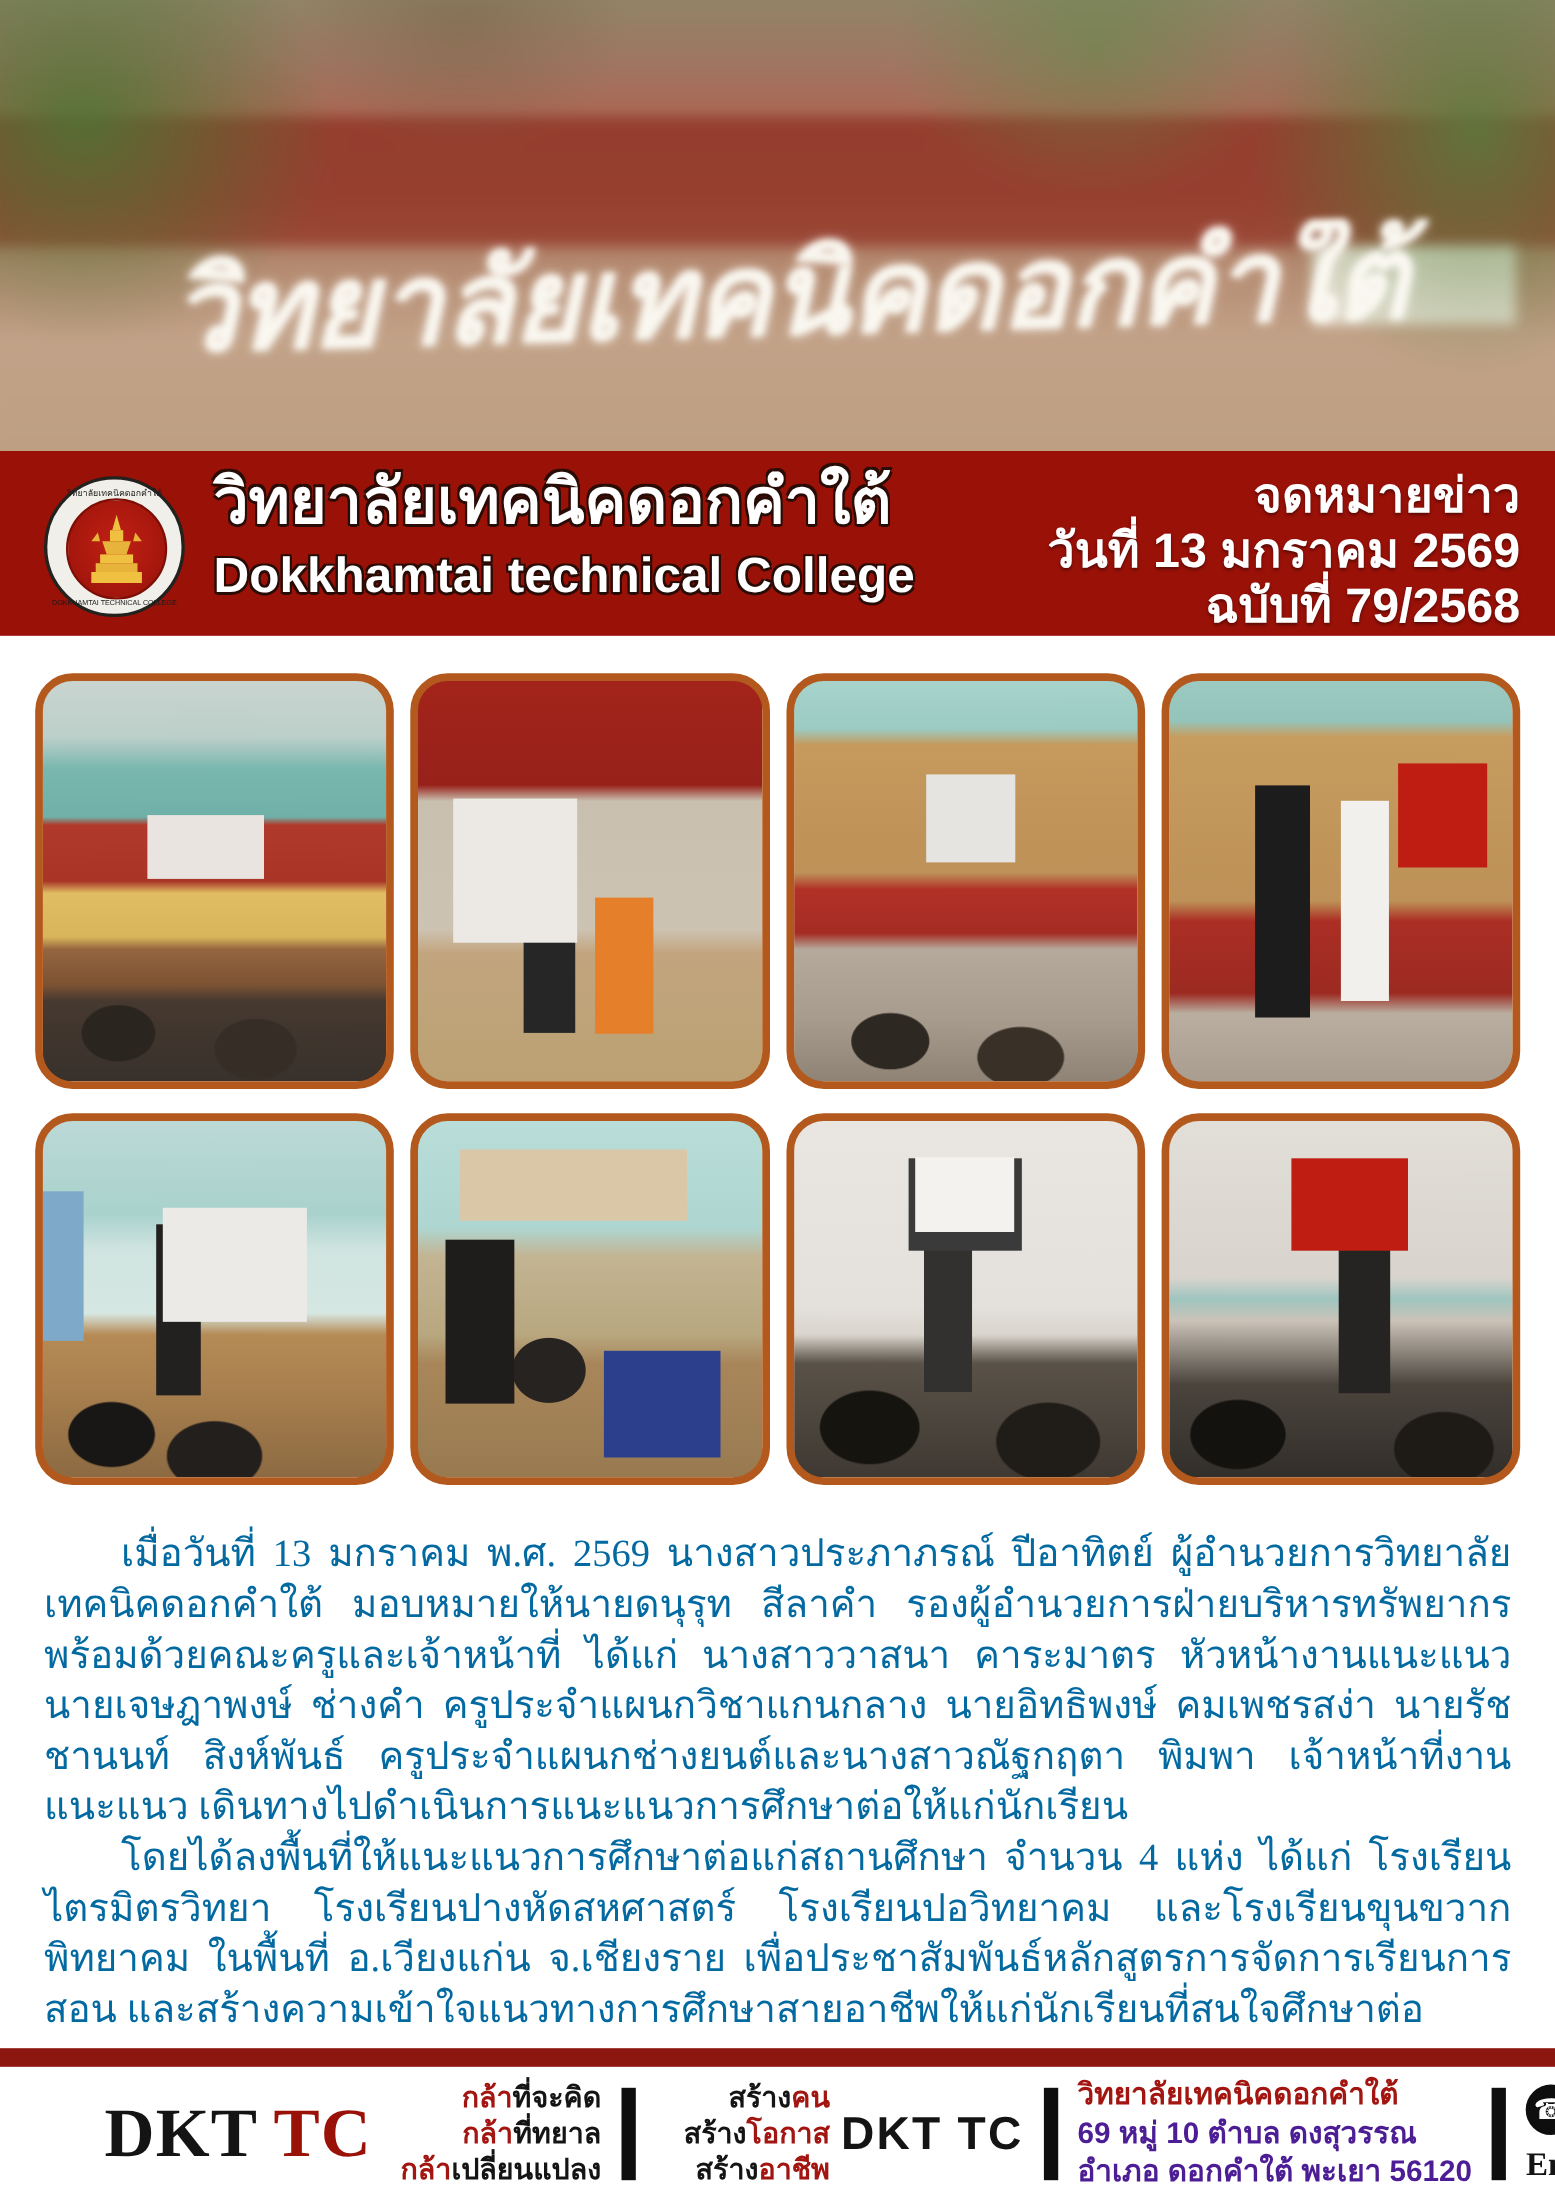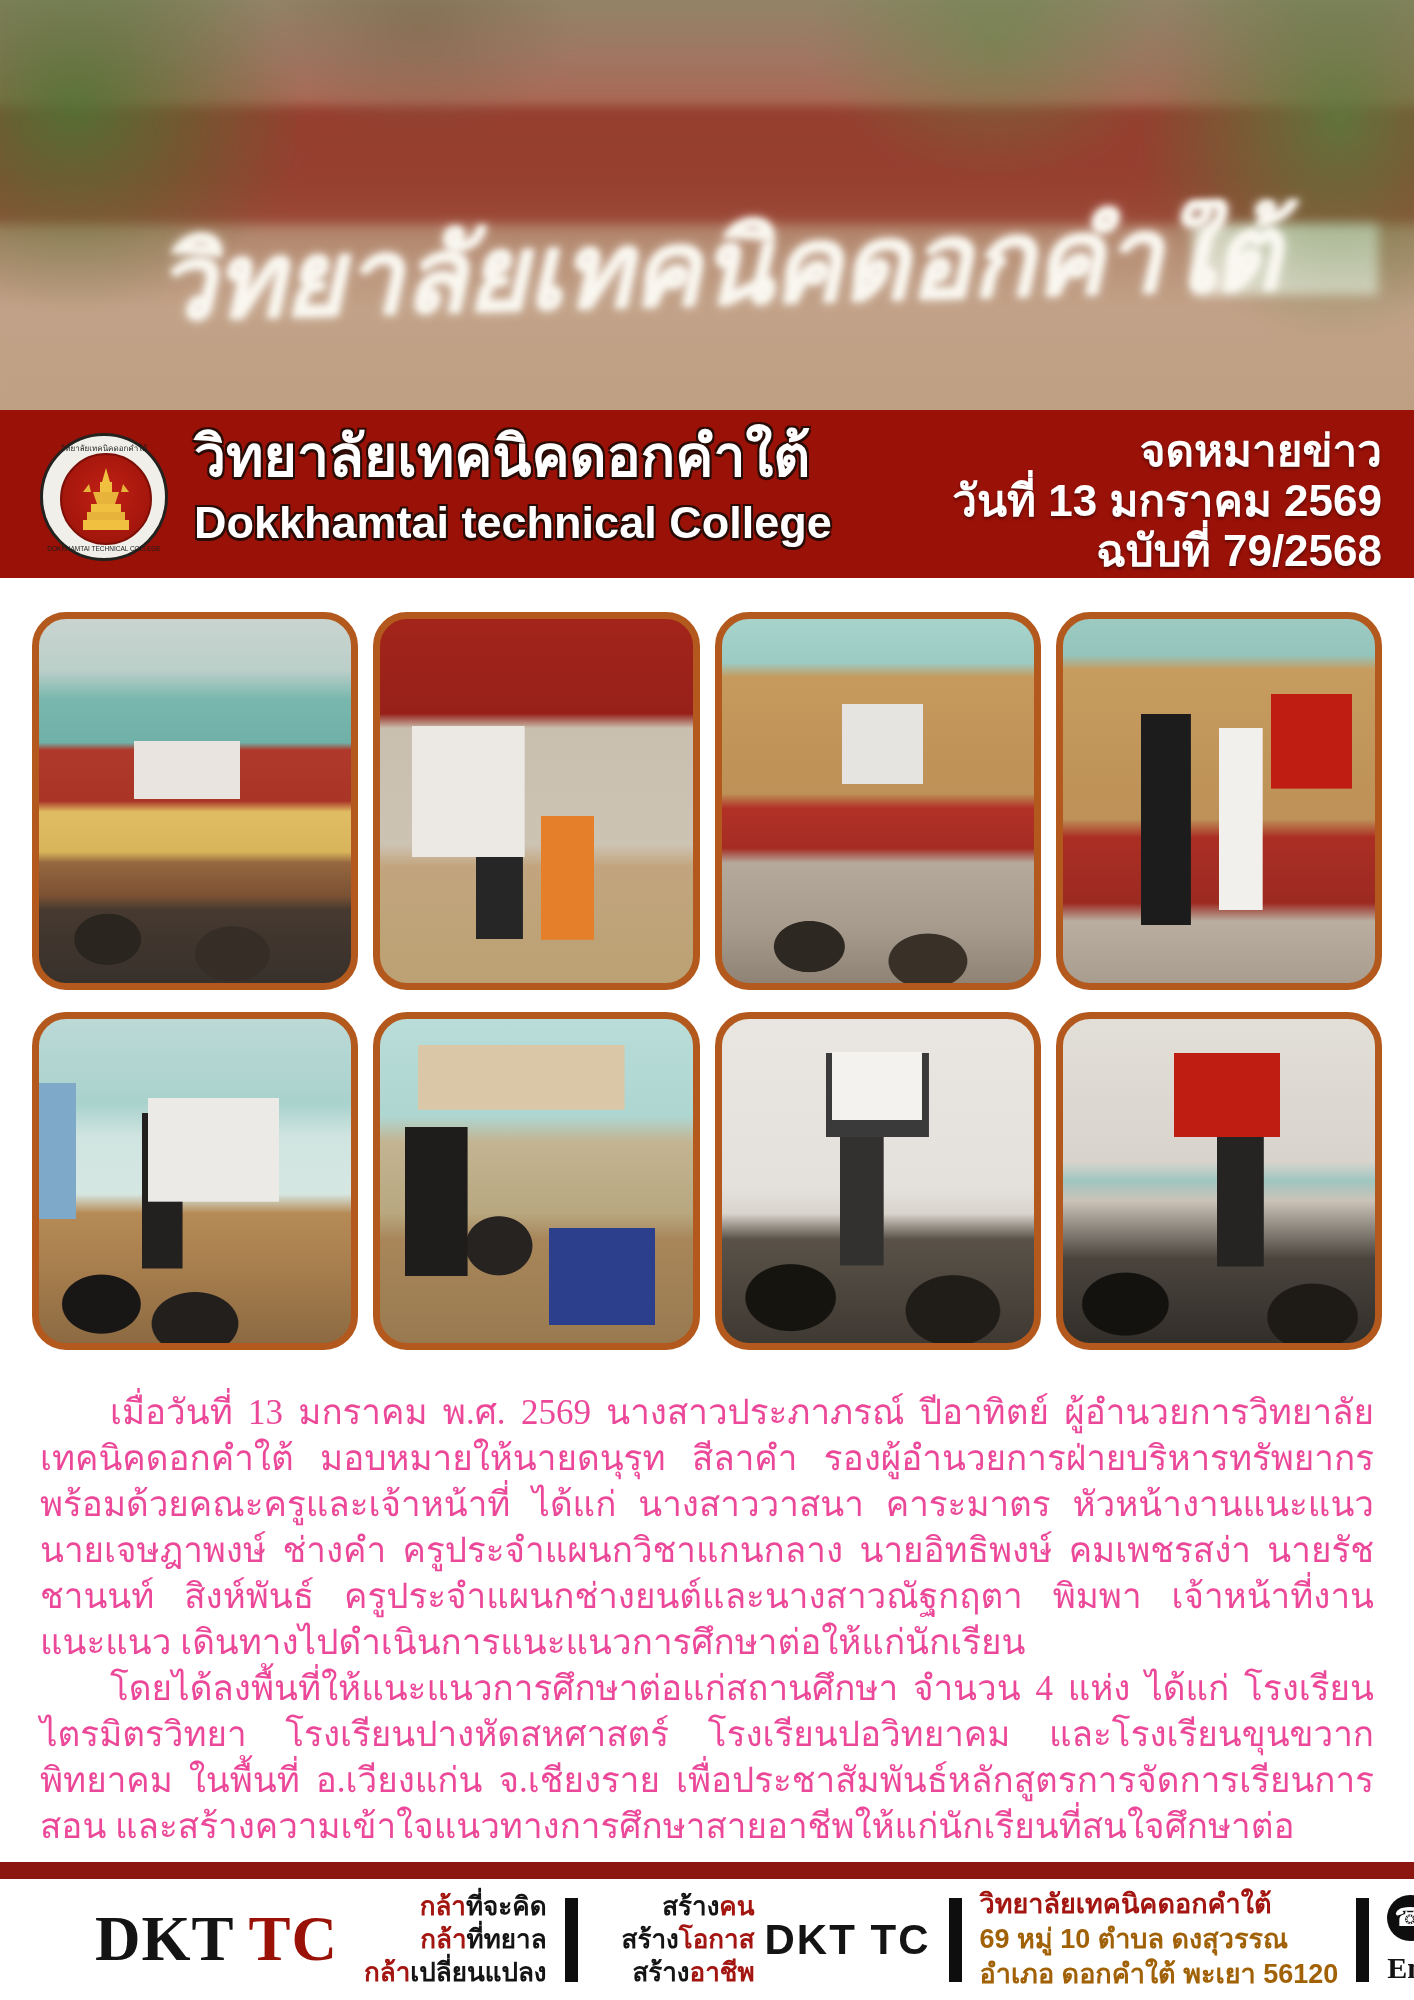--- a/index.html
+++ b/index.html
@@ -95,40 +95,40 @@
     linear-gradient(#3a3a3a,#3a3a3a) 50% 14%/33% 26% no-repeat,
     linear-gradient(#33312f,#33312f) 44% 54%/14% 48% no-repeat,
     linear-gradient(180deg,#e9e6e1 0%,#e4e1dc 52%,#d9d4cc 60%,#5a5248 68%,#3f3933 100%);}
   .p24{background:
     radial-gradient(ellipse 44px 32px at 20% 88%, #14120f 97%, transparent 100%),
     radial-gradient(ellipse 46px 34px at 80% 92%, #1e1a16 97%, transparent 100%),
     linear-gradient(#c01d12,#c01d12) 54% 14%/34% 26% no-repeat,
     linear-gradient(#262422,#262422) 58% 58%/15% 44% no-repeat,
     linear-gradient(180deg,#e2ded8 0%,#d8d4cd 44%,#9fc5bf 50%,#cbc3b8 56%,#4a443d 74%,#322e29 100%);}
   
-  .article{position:absolute;top:1390px;left:40px;width:1334px;color:#ec4899;
+  .article{position:absolute;top:1390px;left:40px;width:1334px;color:#0369a1;
     font-family:"Liberation Serif","DejaVu Serif",serif;
     font-size:35px;line-height:46px;text-align:justify;}
   .article p{margin:0;text-indent:70px;}
   
   .footer-bar{position:absolute;top:1862px;left:0;width:1414px;height:17px;background:#8c1710;}
   .footer{position:absolute;top:1879px;left:0;width:1414px;height:121px;background:#fff;
     display:flex;align-items:center;}
   .dkt-big{margin-left:76px;font-family:"Liberation Serif","DejaVu Serif",serif;
     font-weight:bold;font-size:63px;letter-spacing:1px;white-space:nowrap;}
   .dkt-big .dkt{color:#141414;margin-left:19px;}
   .dkt-big .tc{color:#9a1108;margin-left:14px;font-family:Liberation Serif, serif;}
   .motto{margin-left:26px;font-weight:bold;font-size:26px;line-height:33px;white-space:nowrap;text-align:right;}
   .motto .red{color:#a31510;}
   .motto .black{color:#141414;}
   .vbar{width:13px;height:84px;background:#0e0e0e;margin:0 18px;flex:0 0 auto;}
   .dkt-small{font-weight:bold;font-size:42px;color:#141414;margin-left:10px;letter-spacing:2px;white-space:nowrap;}
   .addr{font-size:27px;line-height:35px;white-space:nowrap;}
   .addr .name{color:#a31510;font-weight:bold;}
-  .addr .line{color:#a16207;font-weight:bold;}
+  .addr .line{color:#4c1d95;font-weight:bold;}
   .contact{display:flex;flex-direction:column;justify-content:center;}
   .phone-row{display:flex;align-items:center;}
   .phone-icon{width:46px;height:46px;border-radius:50%;background:#0e0e0e;color:#fff;
     display:flex;align-items:center;justify-content:center;font-size:26px;flex:0 0 auto;}
   .email{margin-top:10px;font-size:30px;color:#141414;white-space:nowrap;
     font-family:"Liberation Serif","DejaVu Serif",serif;font-weight:bold;}
 </style>
 </head>
 <body>
 

